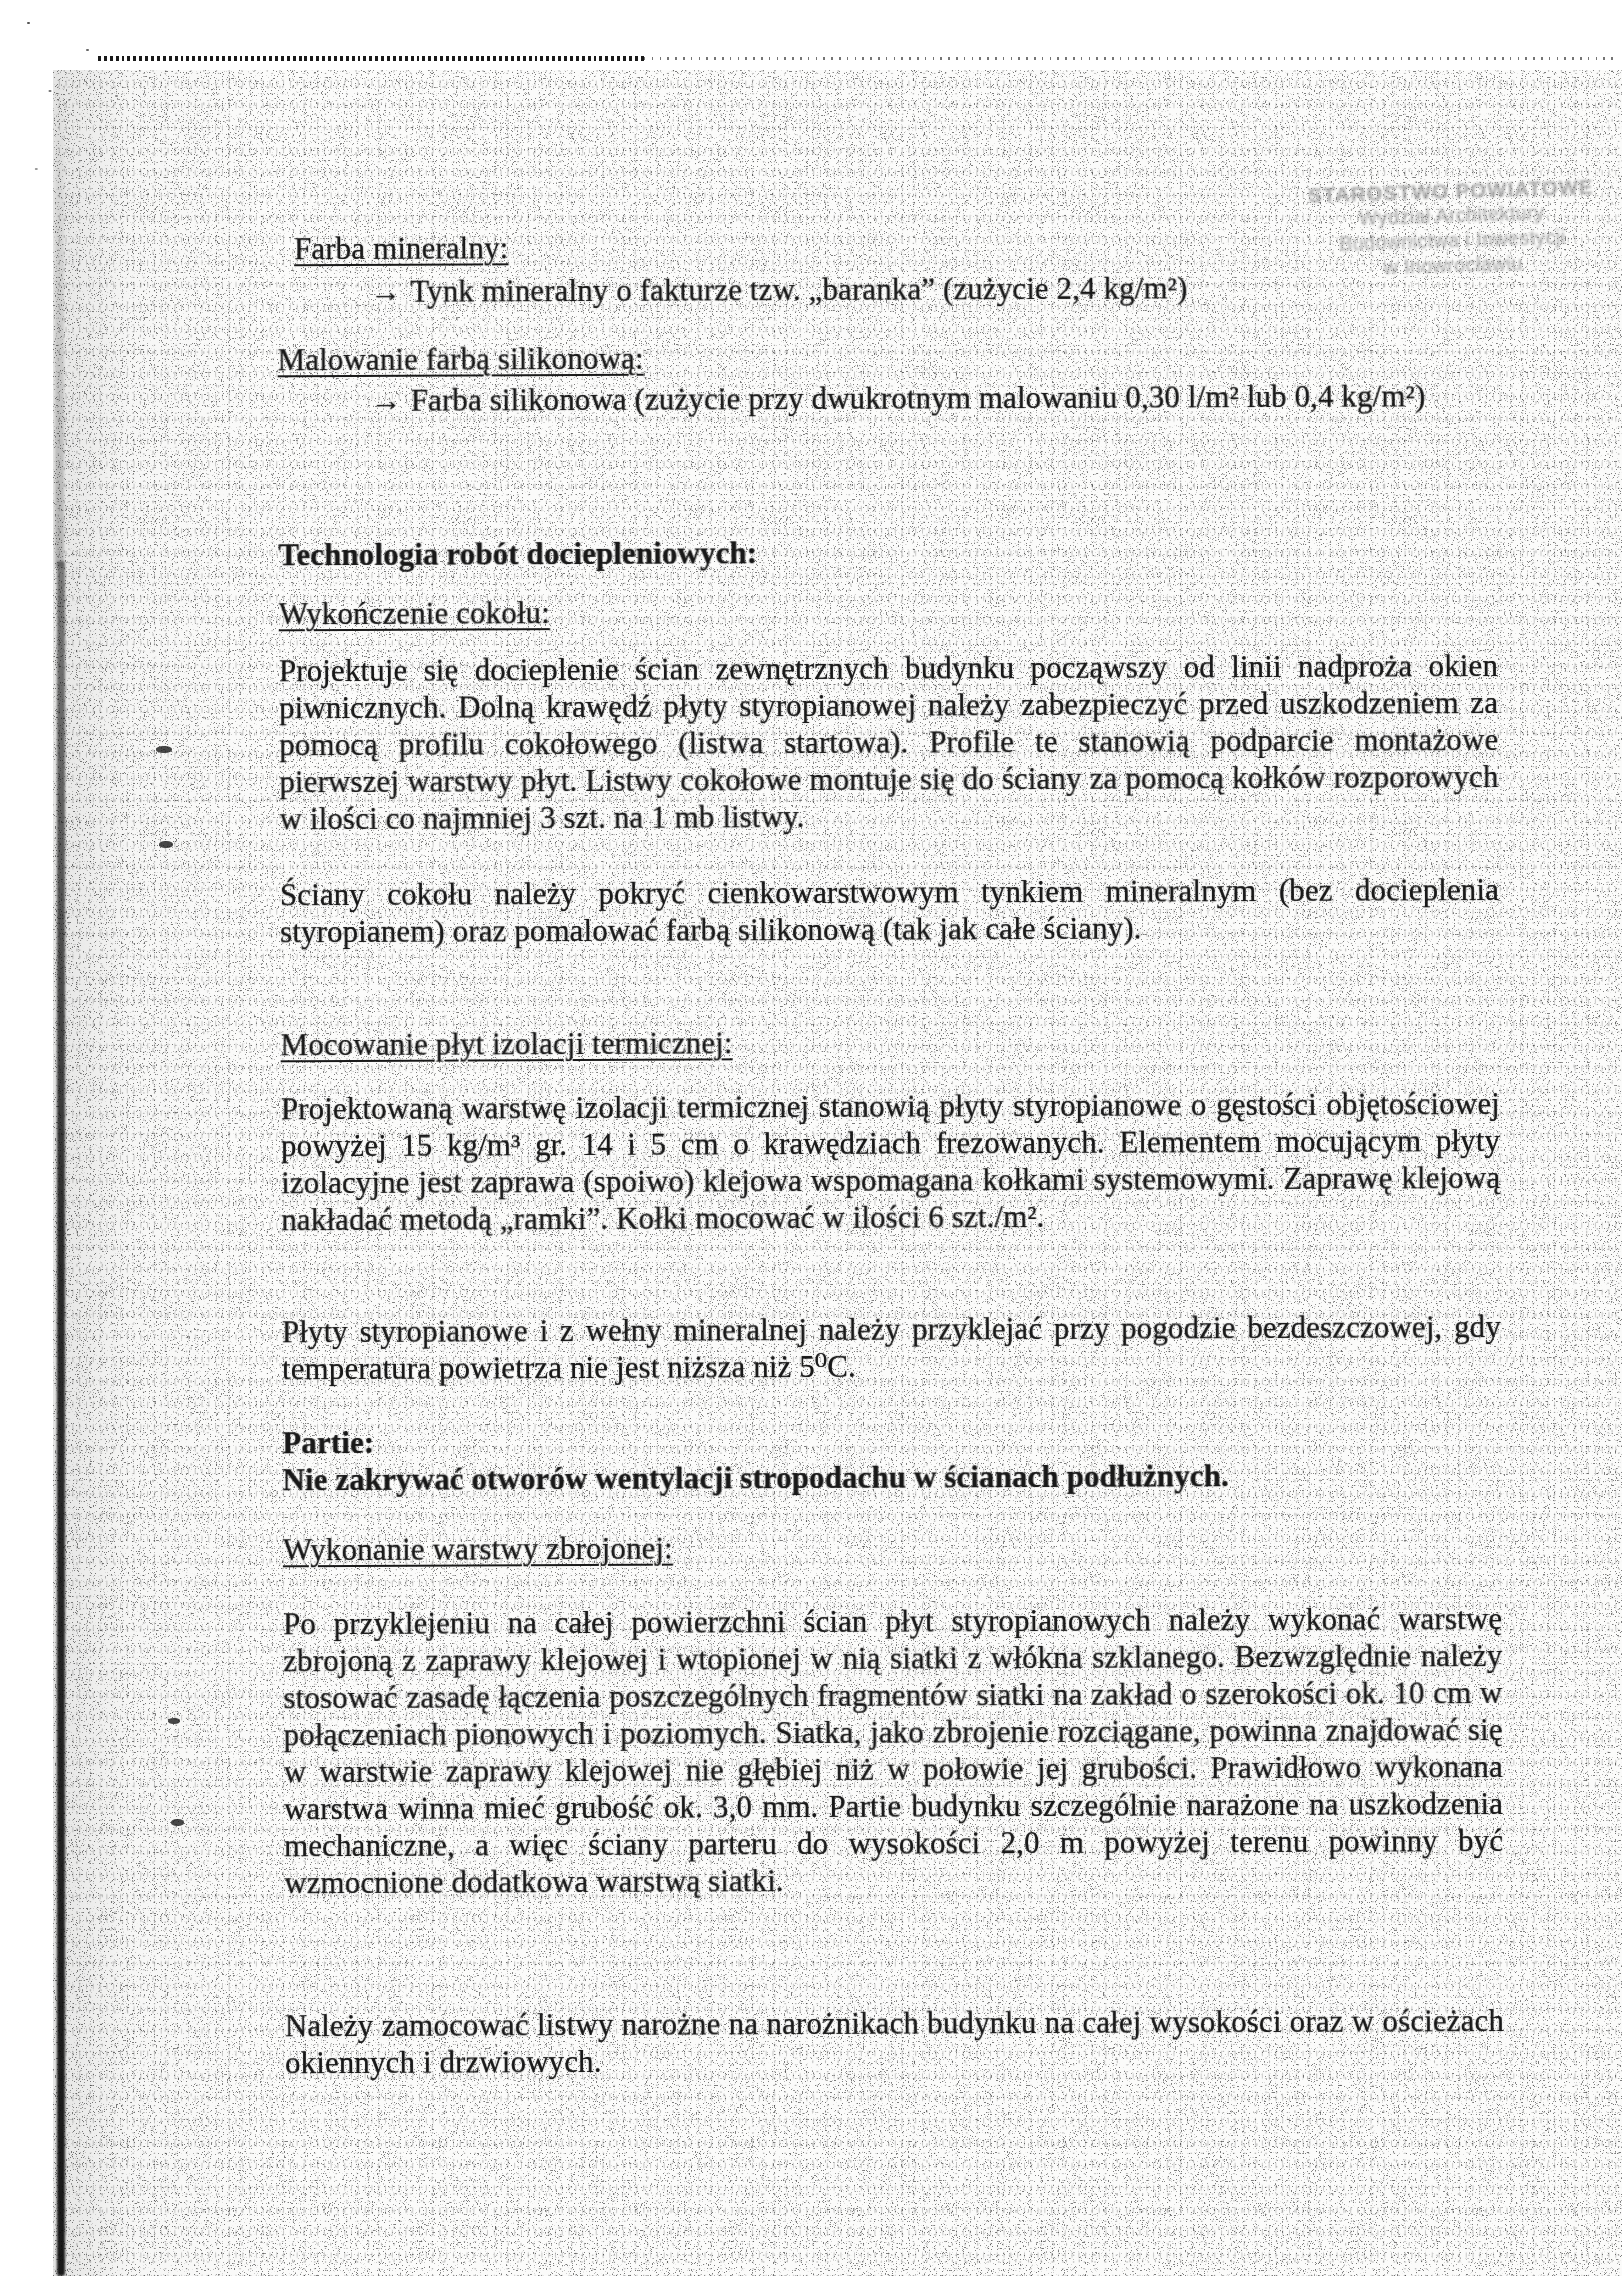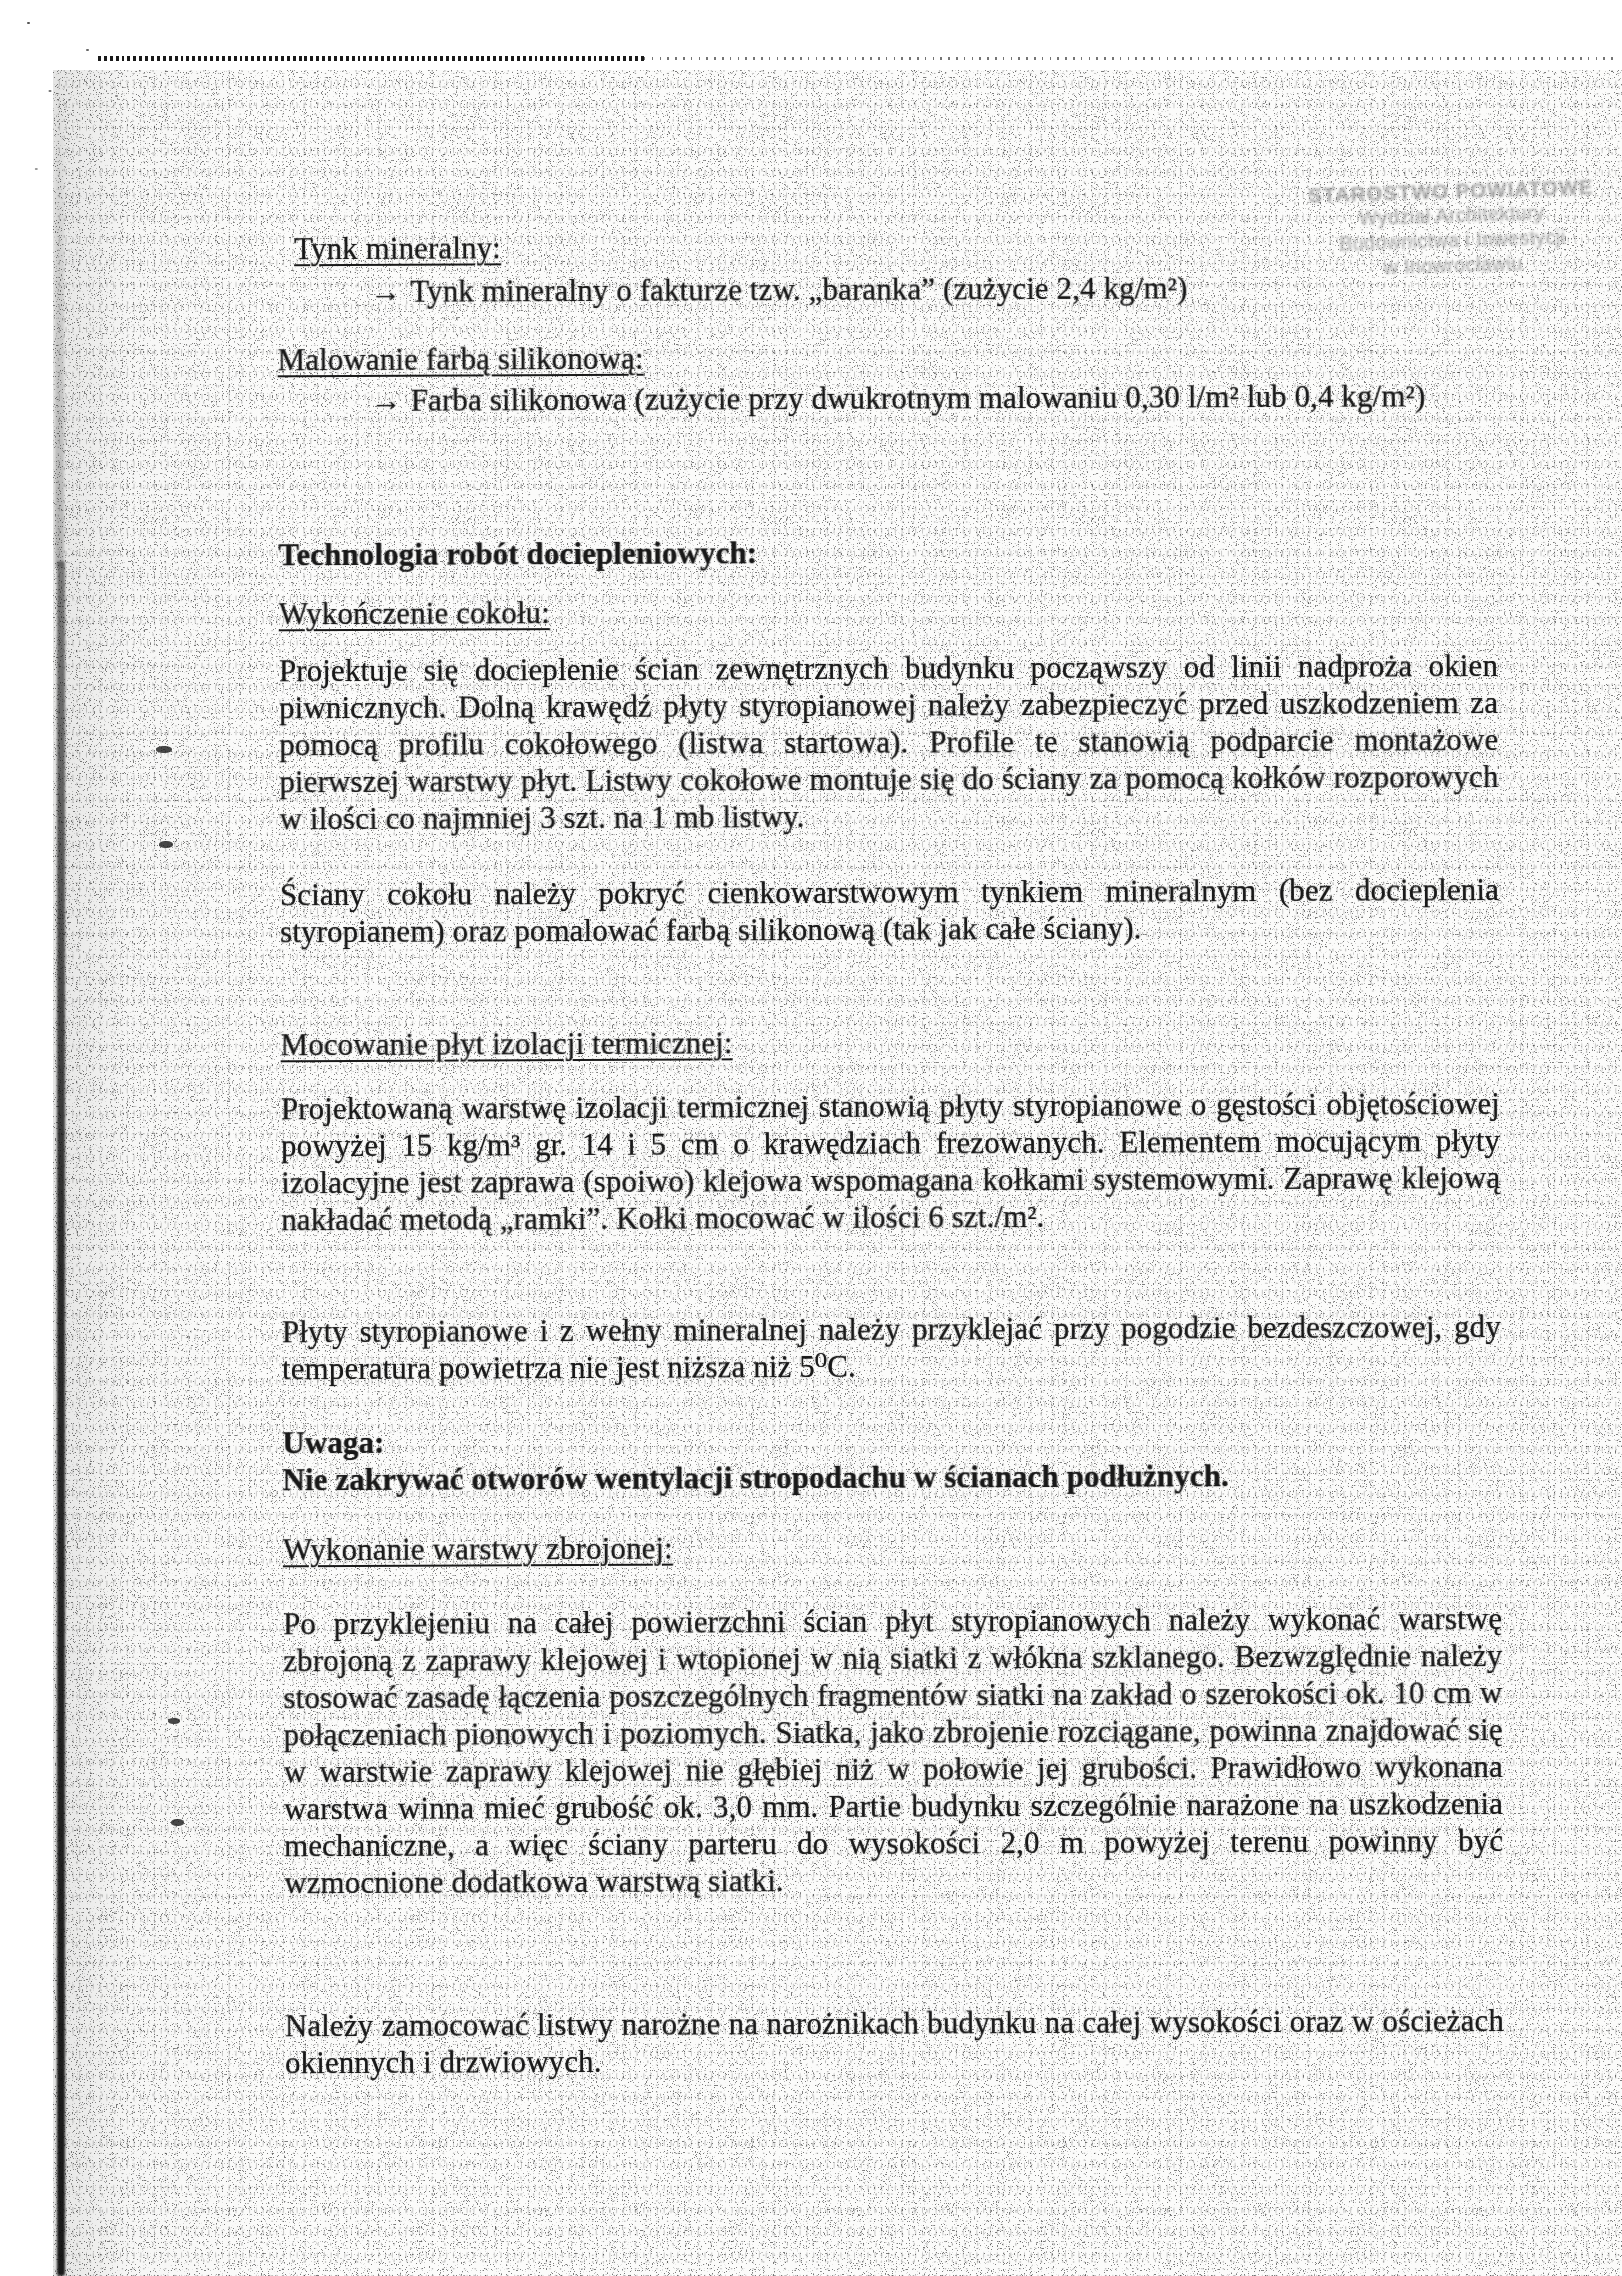--- a/index.html
+++ b/index.html
@@ -112,21 +112,21 @@
 
 <div class="content">
 
   <div class="stamp">
     <div class="s1">STAROSTWO POWIATOWE</div>
     <div>Wydział Architektury</div>
     <div>Budownictwa i Inwestycji</div>
     <div>w Inowrocławiu</div>
   </div>
 
-  <div class="block u h-tynk">Tynk mineralny:</div>
+  <div class="block u h-tynk">Farba mineralny:</div>
   <div class="block bullet row-tynk">
     <span class="arrow">→</span>
     <span class="btxt">Tynk mineralny o fakturze tzw. „baranka” (zużycie 2,4 kg/m²)</span>
   </div>
 
   <div class="block u h-malowanie">Malowanie farbą silikonową:</div>
   <div class="block bullet row-malowanie">
     <span class="arrow">→</span>
     <span class="btxt">Farba silikonowa (zużycie przy dwukrotnym malowaniu 0,30 l/m² lub 0,4 kg/m²)</span>
   </div>
@@ -134,21 +134,21 @@
   <div class="block b h-technologia">Technologia robót dociepleniowych:</div>
 
   <div class="block u h-wykonczenie">Wykończenie cokołu:</div>
   <div class="block just w para-a">Projektuje się docieplenie ścian zewnętrznych budynku począwszy od linii nadproża okien piwnicznych. Dolną krawędź płyty styropianowej należy zabezpieczyć przed uszkodzeniem za pomocą profilu cokołowego (listwa startowa). Profile te stanowią podparcie montażowe pierwszej warstwy płyt. Listwy cokołowe montuje się do ściany za pomocą kołków rozporowych w ilości co najmniej 3 szt. na 1 mb listwy.</div>
   <div class="block just w para-b">Ściany cokołu należy pokryć cienkowarstwowym tynkiem mineralnym (bez docieplenia styropianem) oraz pomalować farbą silikonową (tak jak całe ściany).</div>
 
   <div class="block u h-mocowanie">Mocowanie płyt izolacji termicznej:</div>
   <div class="block just w para-c">Projektowaną warstwę izolacji termicznej stanowią płyty styropianowe o gęstości objętościowej powyżej 15 kg/m³ gr. 14 i 5 cm o krawędziach frezowanych. Elementem mocującym płyty izolacyjne jest zaprawa (spoiwo) klejowa wspomagana kołkami systemowymi. Zaprawę klejową nakładać metodą „ramki”. Kołki mocować w ilości 6 szt./m².</div>
   <div class="block just w para-d">Płyty styropianowe i z wełny mineralnej należy przyklejać przy pogodzie bezdeszczowej, gdy temperatura powietrza nie jest niższa niż 5⁰C.</div>
 
-  <div class="block b uwaga-label">Uwaga:</div>
+  <div class="block b uwaga-label">Partie:</div>
   <div class="block b w uwaga-text">Nie zakrywać otworów wentylacji stropodachu w ścianach podłużnych.</div>
 
   <div class="block u h-zbrojona">Wykonanie warstwy zbrojonej:</div>
   <div class="block just w para-e">Po przyklejeniu na całej powierzchni ścian płyt styropianowych należy wykonać warstwę zbrojoną z zaprawy klejowej i wtopionej w nią siatki z włókna szklanego. Bezwzględnie należy stosować zasadę łączenia poszczególnych fragmentów siatki na zakład o szerokości ok. 10 cm w połączeniach pionowych i poziomych. Siatka, jako zbrojenie rozciągane, powinna znajdować się w warstwie zaprawy klejowej nie głębiej niż w połowie jej grubości. Prawidłowo wykonana warstwa winna mieć grubość ok. 3,0 mm. Partie budynku szczególnie narażone na uszkodzenia mechaniczne, a więc ściany parteru do wysokości 2,0 m powyżej terenu  powinny być wzmocnione dodatkowa warstwą siatki.</div>
   <div class="block just w para-f">Należy zamocować listwy narożne na narożnikach budynku na całej wysokości oraz w ościeżach okiennych i drzwiowych.</div>
 
 </div>
 
 
 </body></html>

